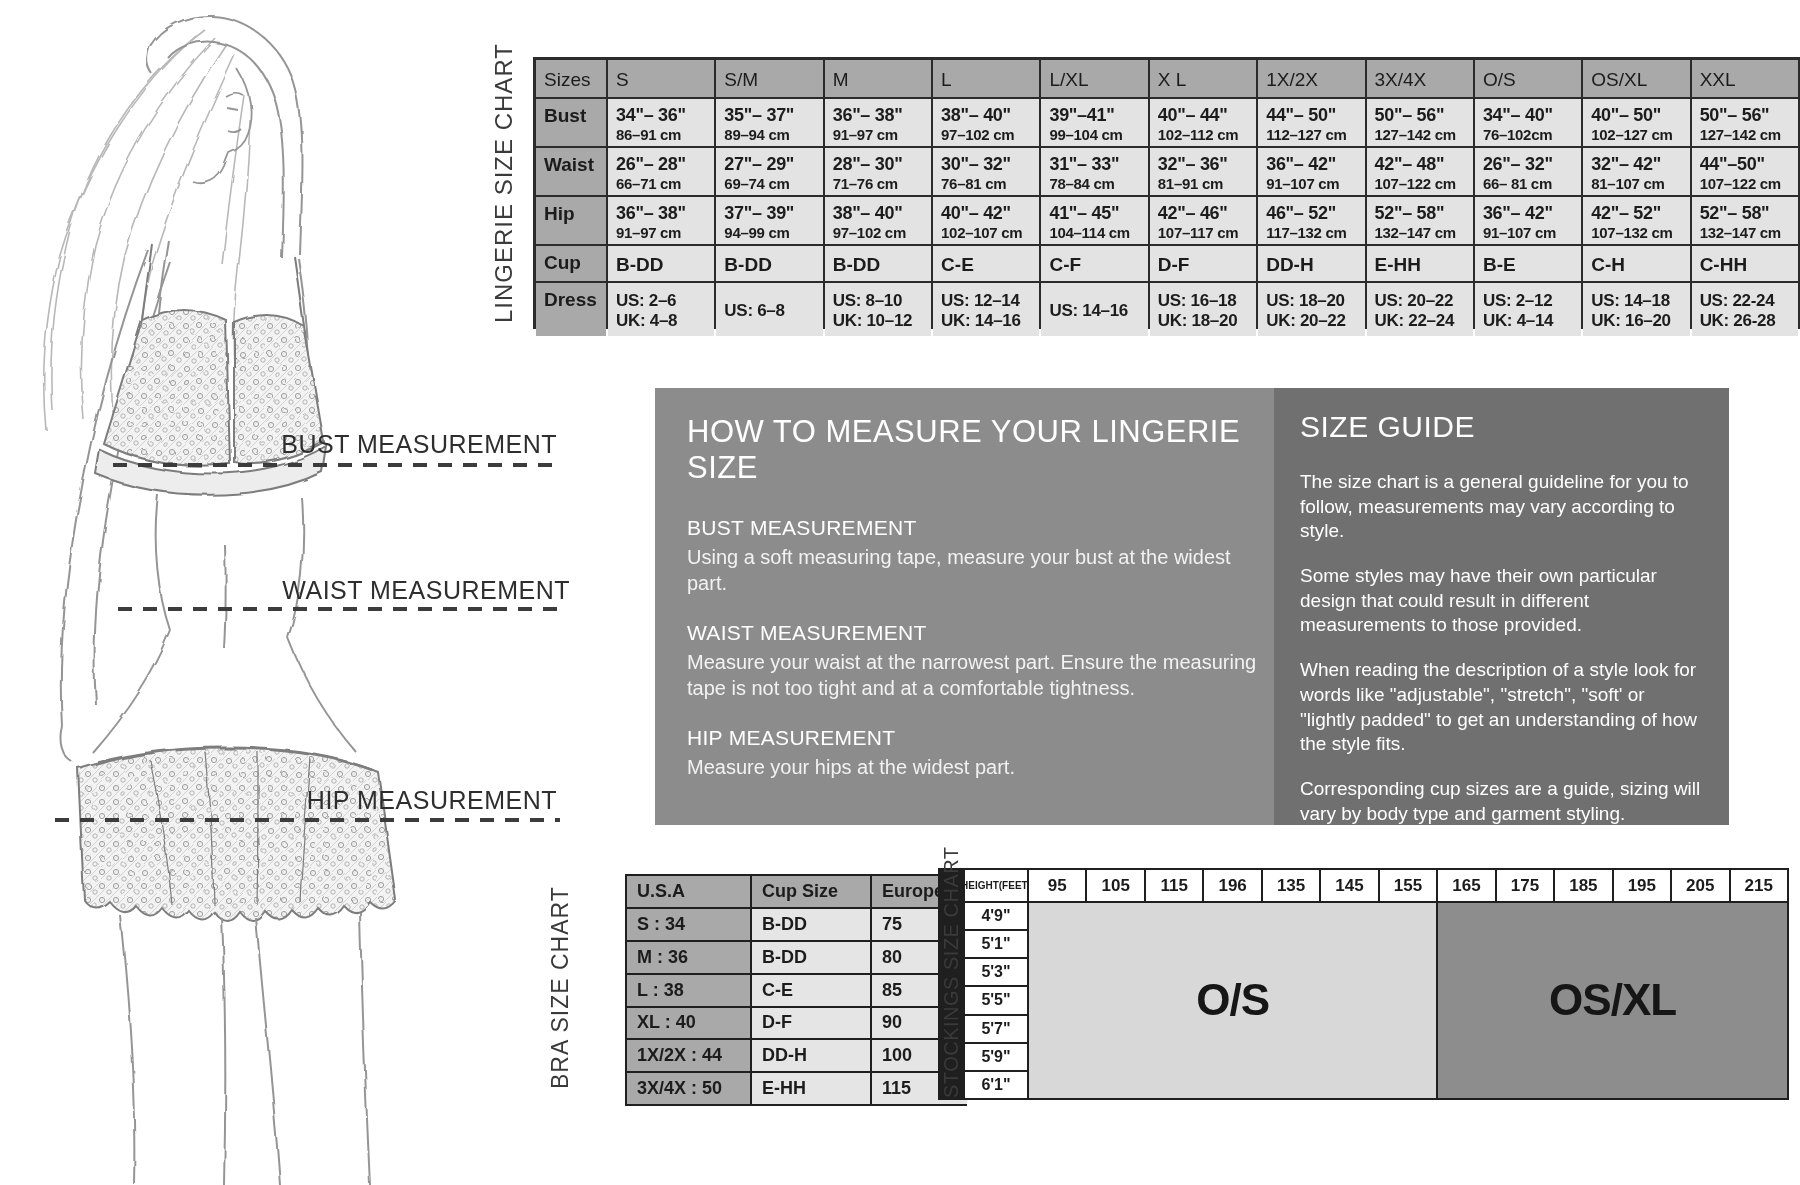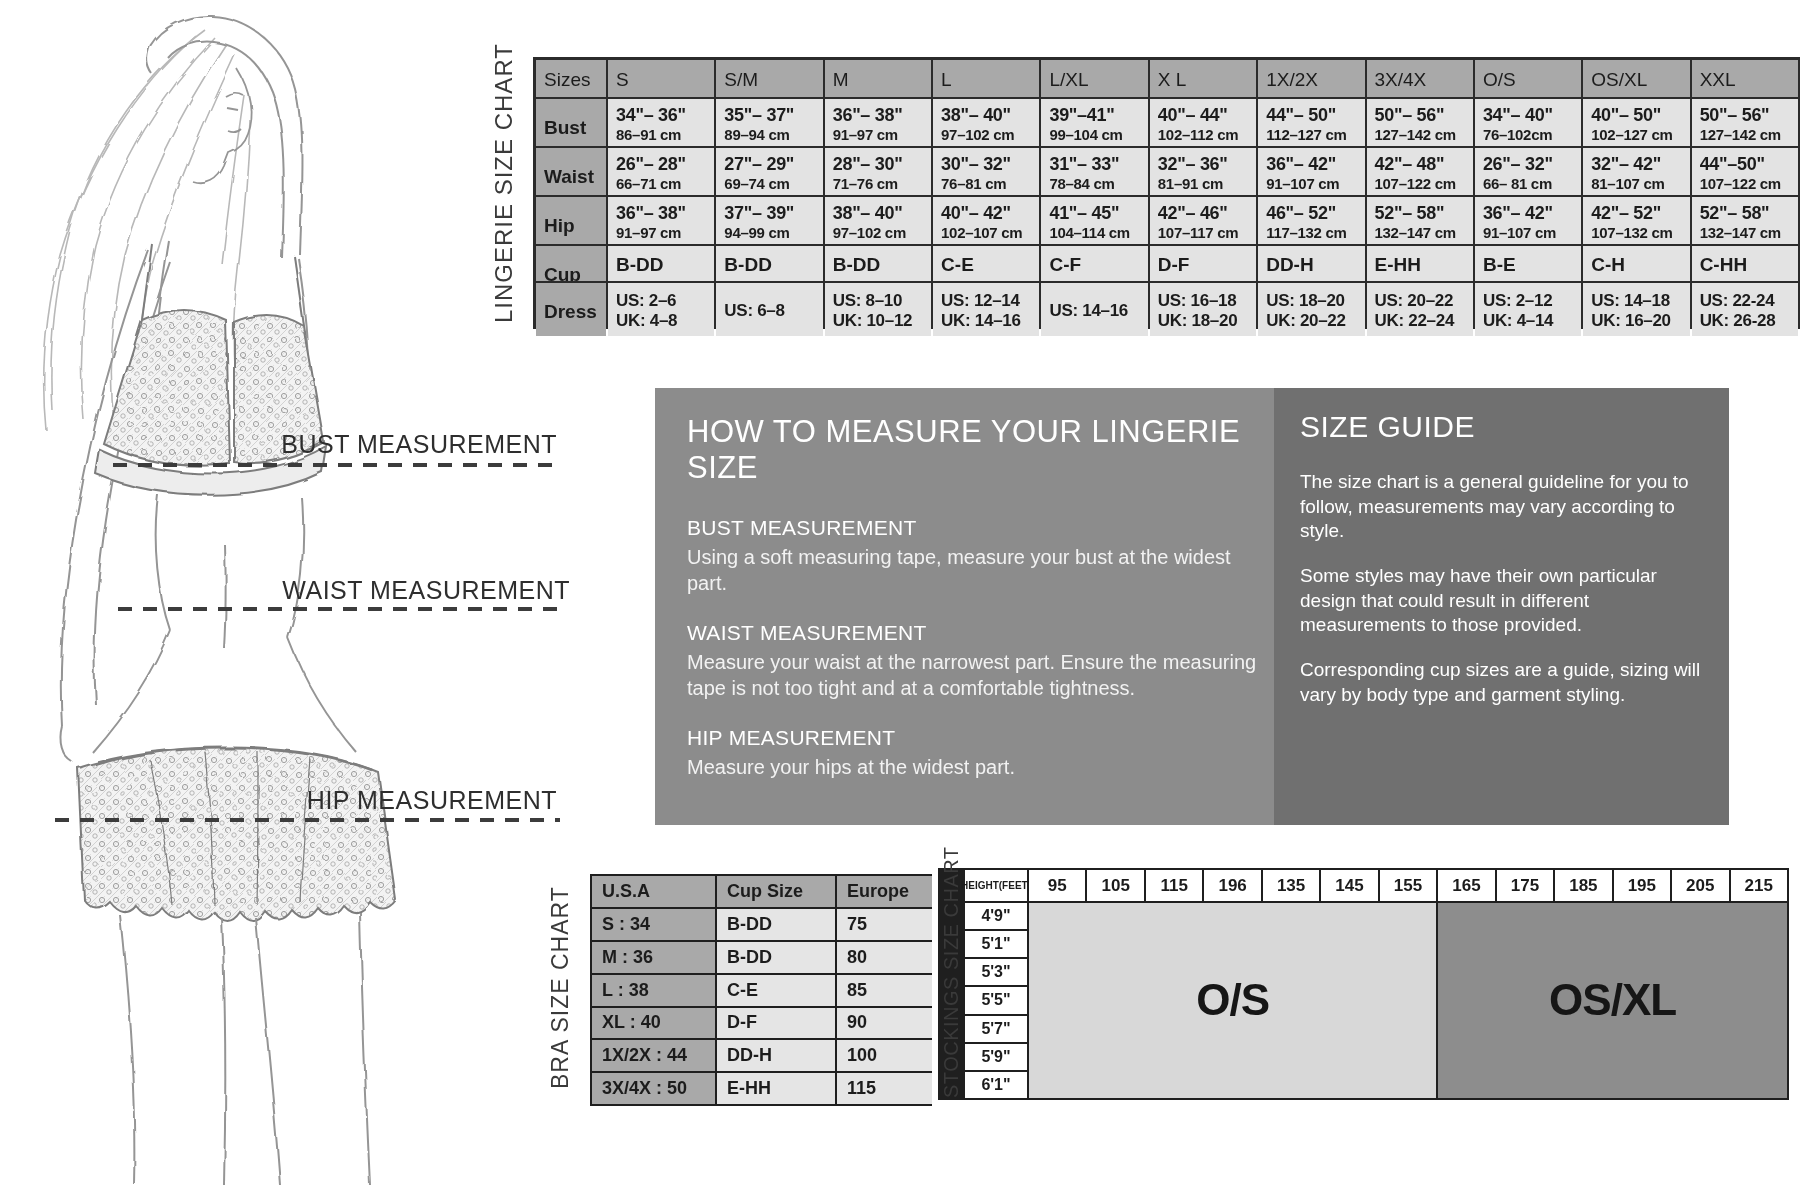--- a/index.html
+++ b/index.html
@@ -28,21 +28,21 @@
   .vlabel.bra{left:547px;top:874px;height:228px;font-size:23px;letter-spacing:1px;}
   .vlabel.stk{left:938px;top:868px;height:232px;font-size:20px;letter-spacing:.5px;}
 
   
   .lt{position:absolute;left:533px;top:57px;width:1262px;height:266px;
       display:grid;grid-template-columns:70px repeat(11,1fr);
       grid-template-rows:37px 47px 47px 47px 35px 53px;
       gap:2px;background:#2b2b2b;border:3px solid #2b2b2b;}
   .lt>div{background:#e3e3e3;padding:3px 4px 0 8px;overflow:hidden;}
   .lt .hcell{background:#a9a9a9;font-weight:400;font-size:19px;display:flex;align-items:center;}
-  .lt .lcell{background:#a9a9a9;font-weight:700;font-size:19px;display:flex;align-items:flex-start;padding-top:18px;}
+  .lt .lcell{background:#a9a9a9;font-weight:700;font-size:19px;display:flex;align-items:flex-start;padding-top:6px;}
   .lt .cell{font-weight:700;line-height:1.18;display:flex;flex-direction:column;justify-content:center;}
   .lt .cell .l1{font-size:18px;letter-spacing:-0.3px;}
   .lt .cell .l2{font-size:15px;letter-spacing:-0.3px;}
   .lt .cell.row-cup{font-size:19px;}
   .lt .cell.row-dress .l1,.lt .cell.row-dress .l2{font-size:17px;}
 
   
   .howto{position:absolute;left:655px;top:388px;width:678px;height:437px;background:#8c8c8c;
          color:#f6f6f6;padding:26px 32px;box-sizing:border-box;}
   .howto h1{margin:0 0 30px 0;font-size:31px;font-weight:400;letter-spacing:.5px;color:#ffffff;}
@@ -50,21 +50,21 @@
   .howto .sec h2{margin:0 0 4px 0;font-size:21px;font-weight:400;color:#ffffff;letter-spacing:.3px;}
   .howto .sec p{margin:0;font-size:20px;line-height:1.32;max-width:570px;color:#f2f2f2;}
 
   
   .guide{position:absolute;left:1274px;top:388px;width:455px;height:437px;background:#707070;
          color:#f6f6f6;padding:22px 26px;box-sizing:border-box;}
   .guide h1{margin:0 0 26px 0;font-size:30px;font-weight:400;letter-spacing:.5px;color:#ffffff;}
   .guide p{margin:0 0 20px 0;font-size:19px;line-height:1.3;color:#ffffff;}
 
   
-  .bt{position:absolute;left:590px;top:874px;width:338px;height:228px;
+  .bt{position:absolute;left:625px;top:874px;width:338px;height:228px;
       display:grid;grid-template-columns:123px 118px 95px;
       grid-template-rows:31px repeat(6,1fr);
       gap:2px;background:#1f1f1f;border:2px solid #1f1f1f;}
   .bt>div{background:#e5e5e5;font-weight:700;font-size:18px;display:flex;align-items:center;padding-left:10px;}
   .bt .hcell,.bt .lcell{background:#a9a9a9;}
 
   
   .stk{position:absolute;left:963px;top:868px;width:826px;height:232px;
        border:2px solid #1f1f1f;background:#1f1f1f;box-sizing:border-box;}
   .stk-head{display:grid;grid-template-columns:62px repeat(13,1fr);grid-template-rows:31px;gap:2px;background:#1f1f1f;}
@@ -403,20 +403,21 @@
           <p>Measure your hips at the widest part.</p>
         </div>
       </div>
   </div>
 
   <div class="guide">
     <h1>SIZE GUIDE</h1>
     <div id="guide-paras">
         <p>The size chart is a general guideline for you to follow, measurements may vary according to style.</p>
         <p>Some styles may have their own particular design that could result in different measurements to those provided.</p>
+        <p>When reading the description of a style look for words like "adjustable", "stretch", "soft' or "lightly padded" to get an understanding of how the style fits.</p>
         <p>Corresponding cup sizes are a guide, sizing will vary by body type and garment styling.</p>
       </div>
   </div>
 
   <div class="vlabel bra">BRA SIZE CHART</div>
   <div class="bt">
       <div class="hcell">U.S.A</div>
       <div class="hcell">Cup Size</div>
       <div class="hcell">Europe</div>
       <div class="lcell">S : 34</div>

